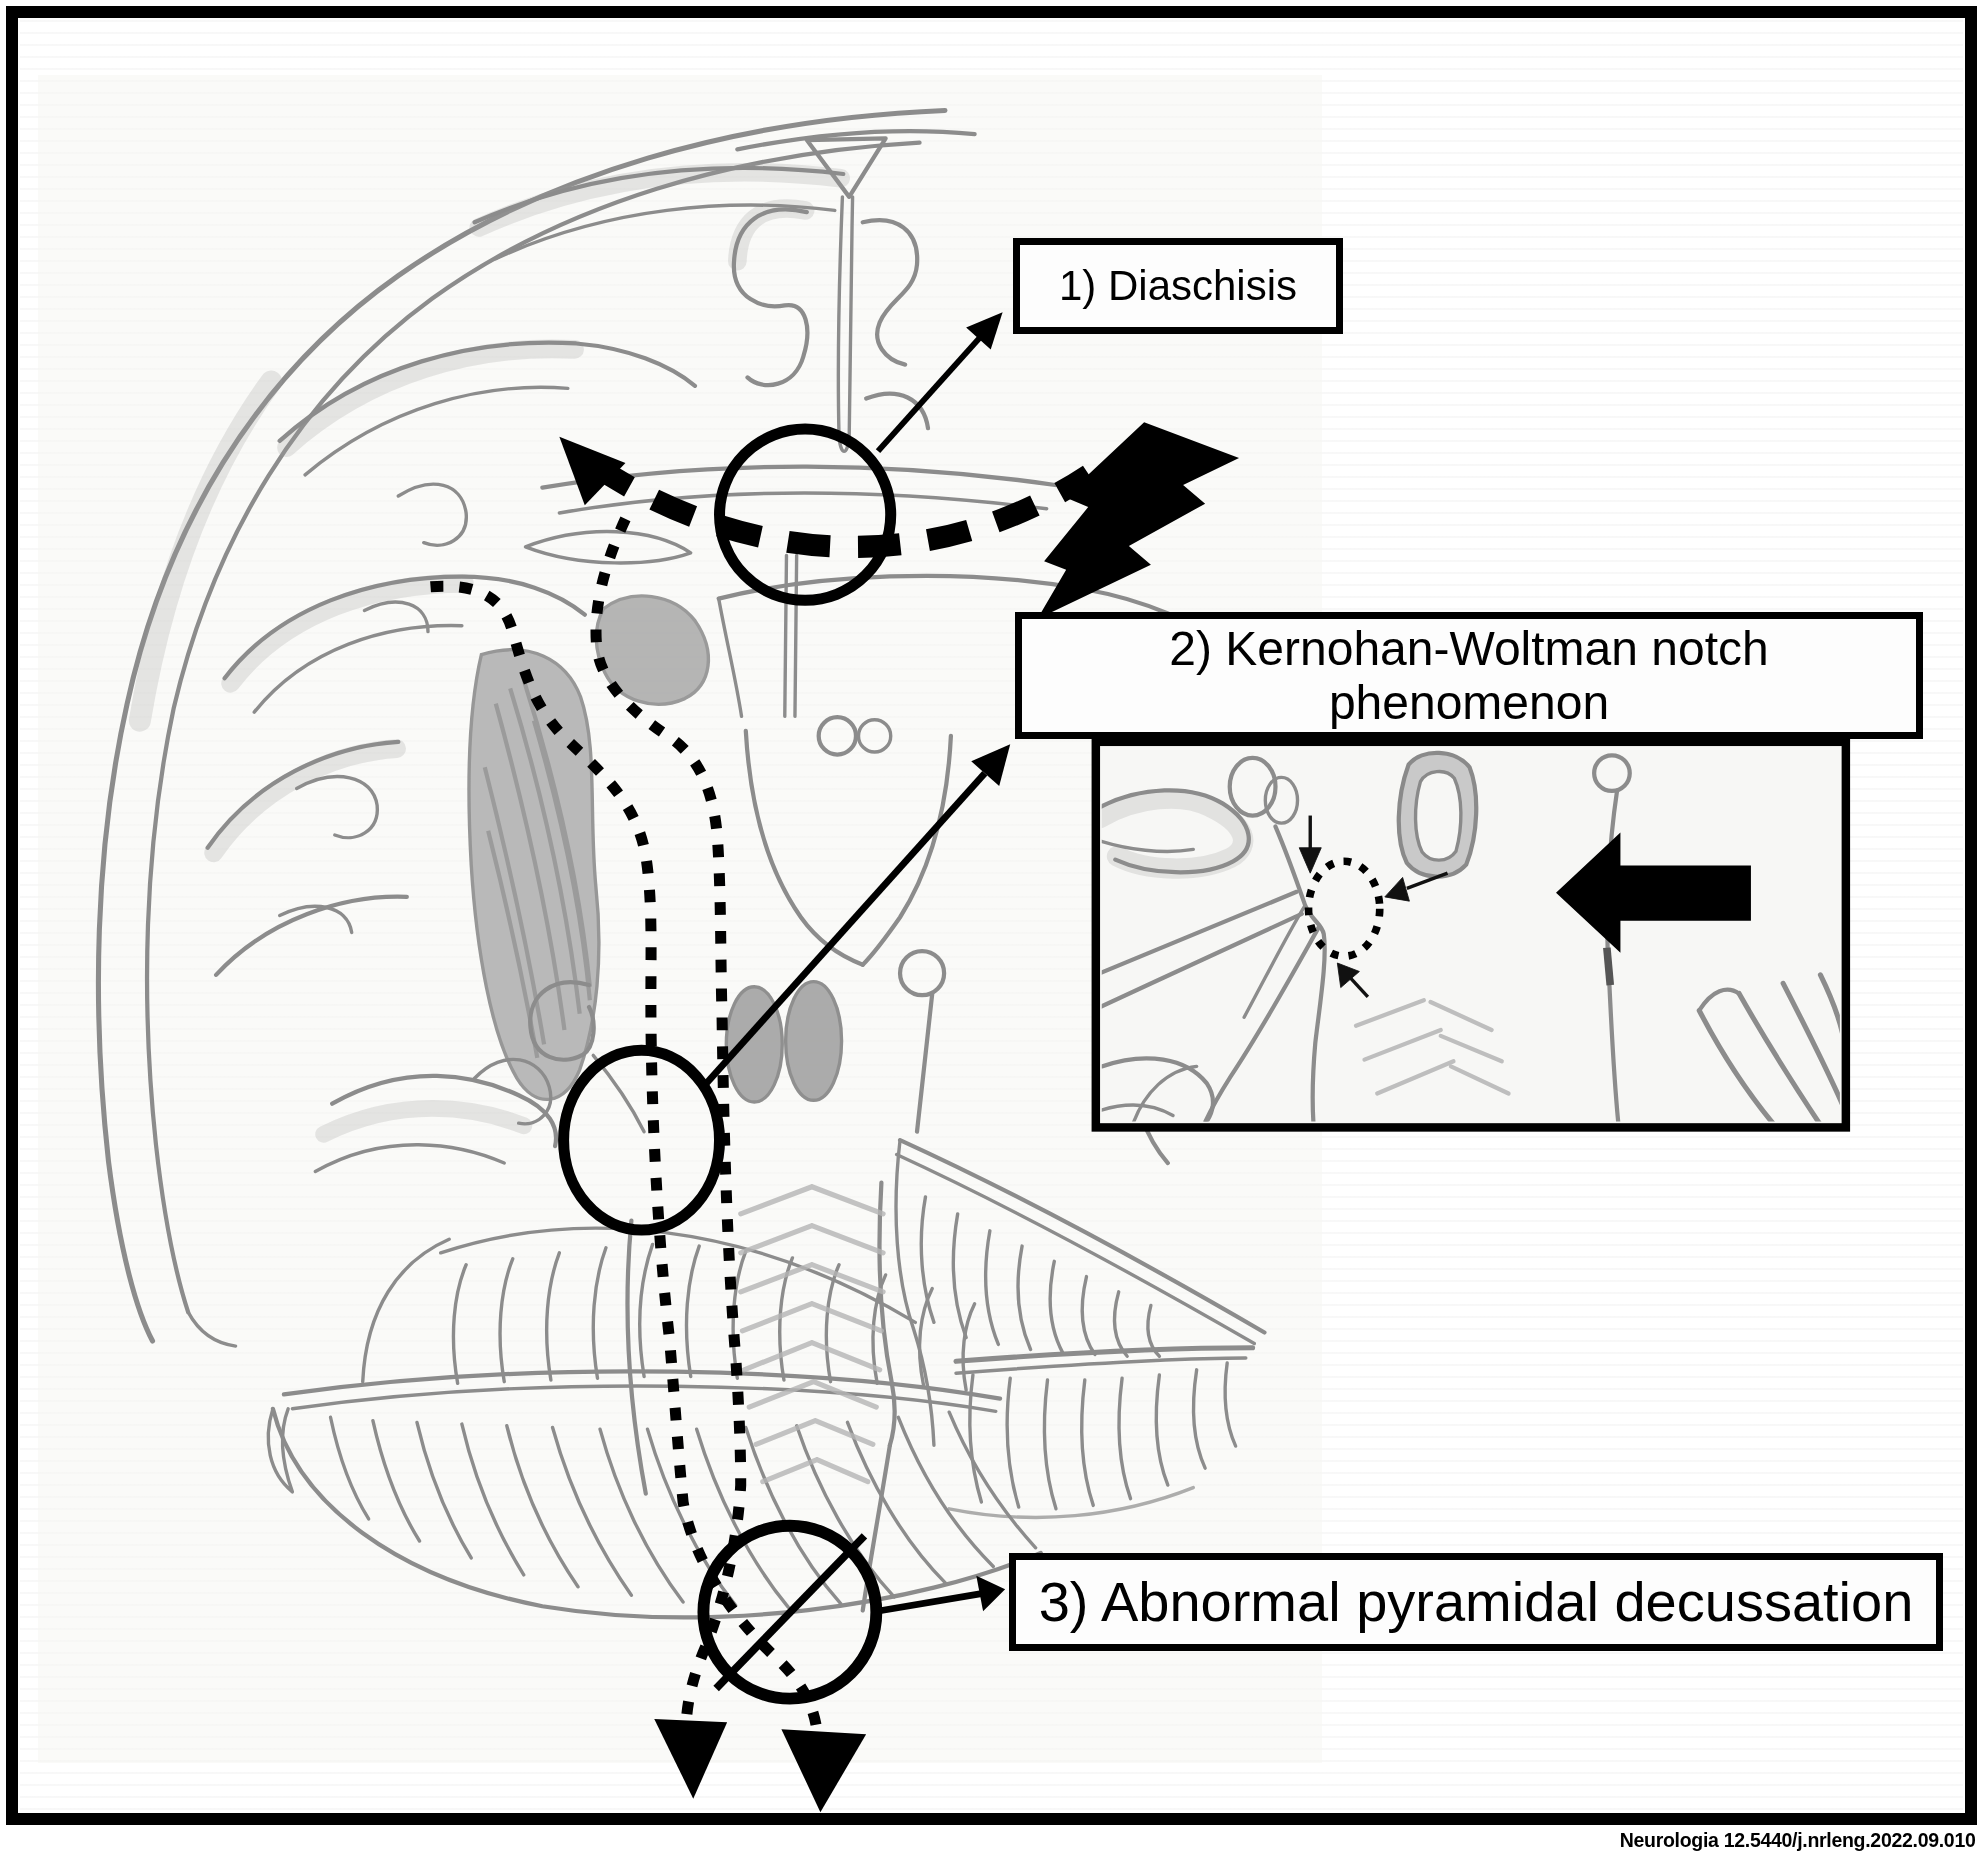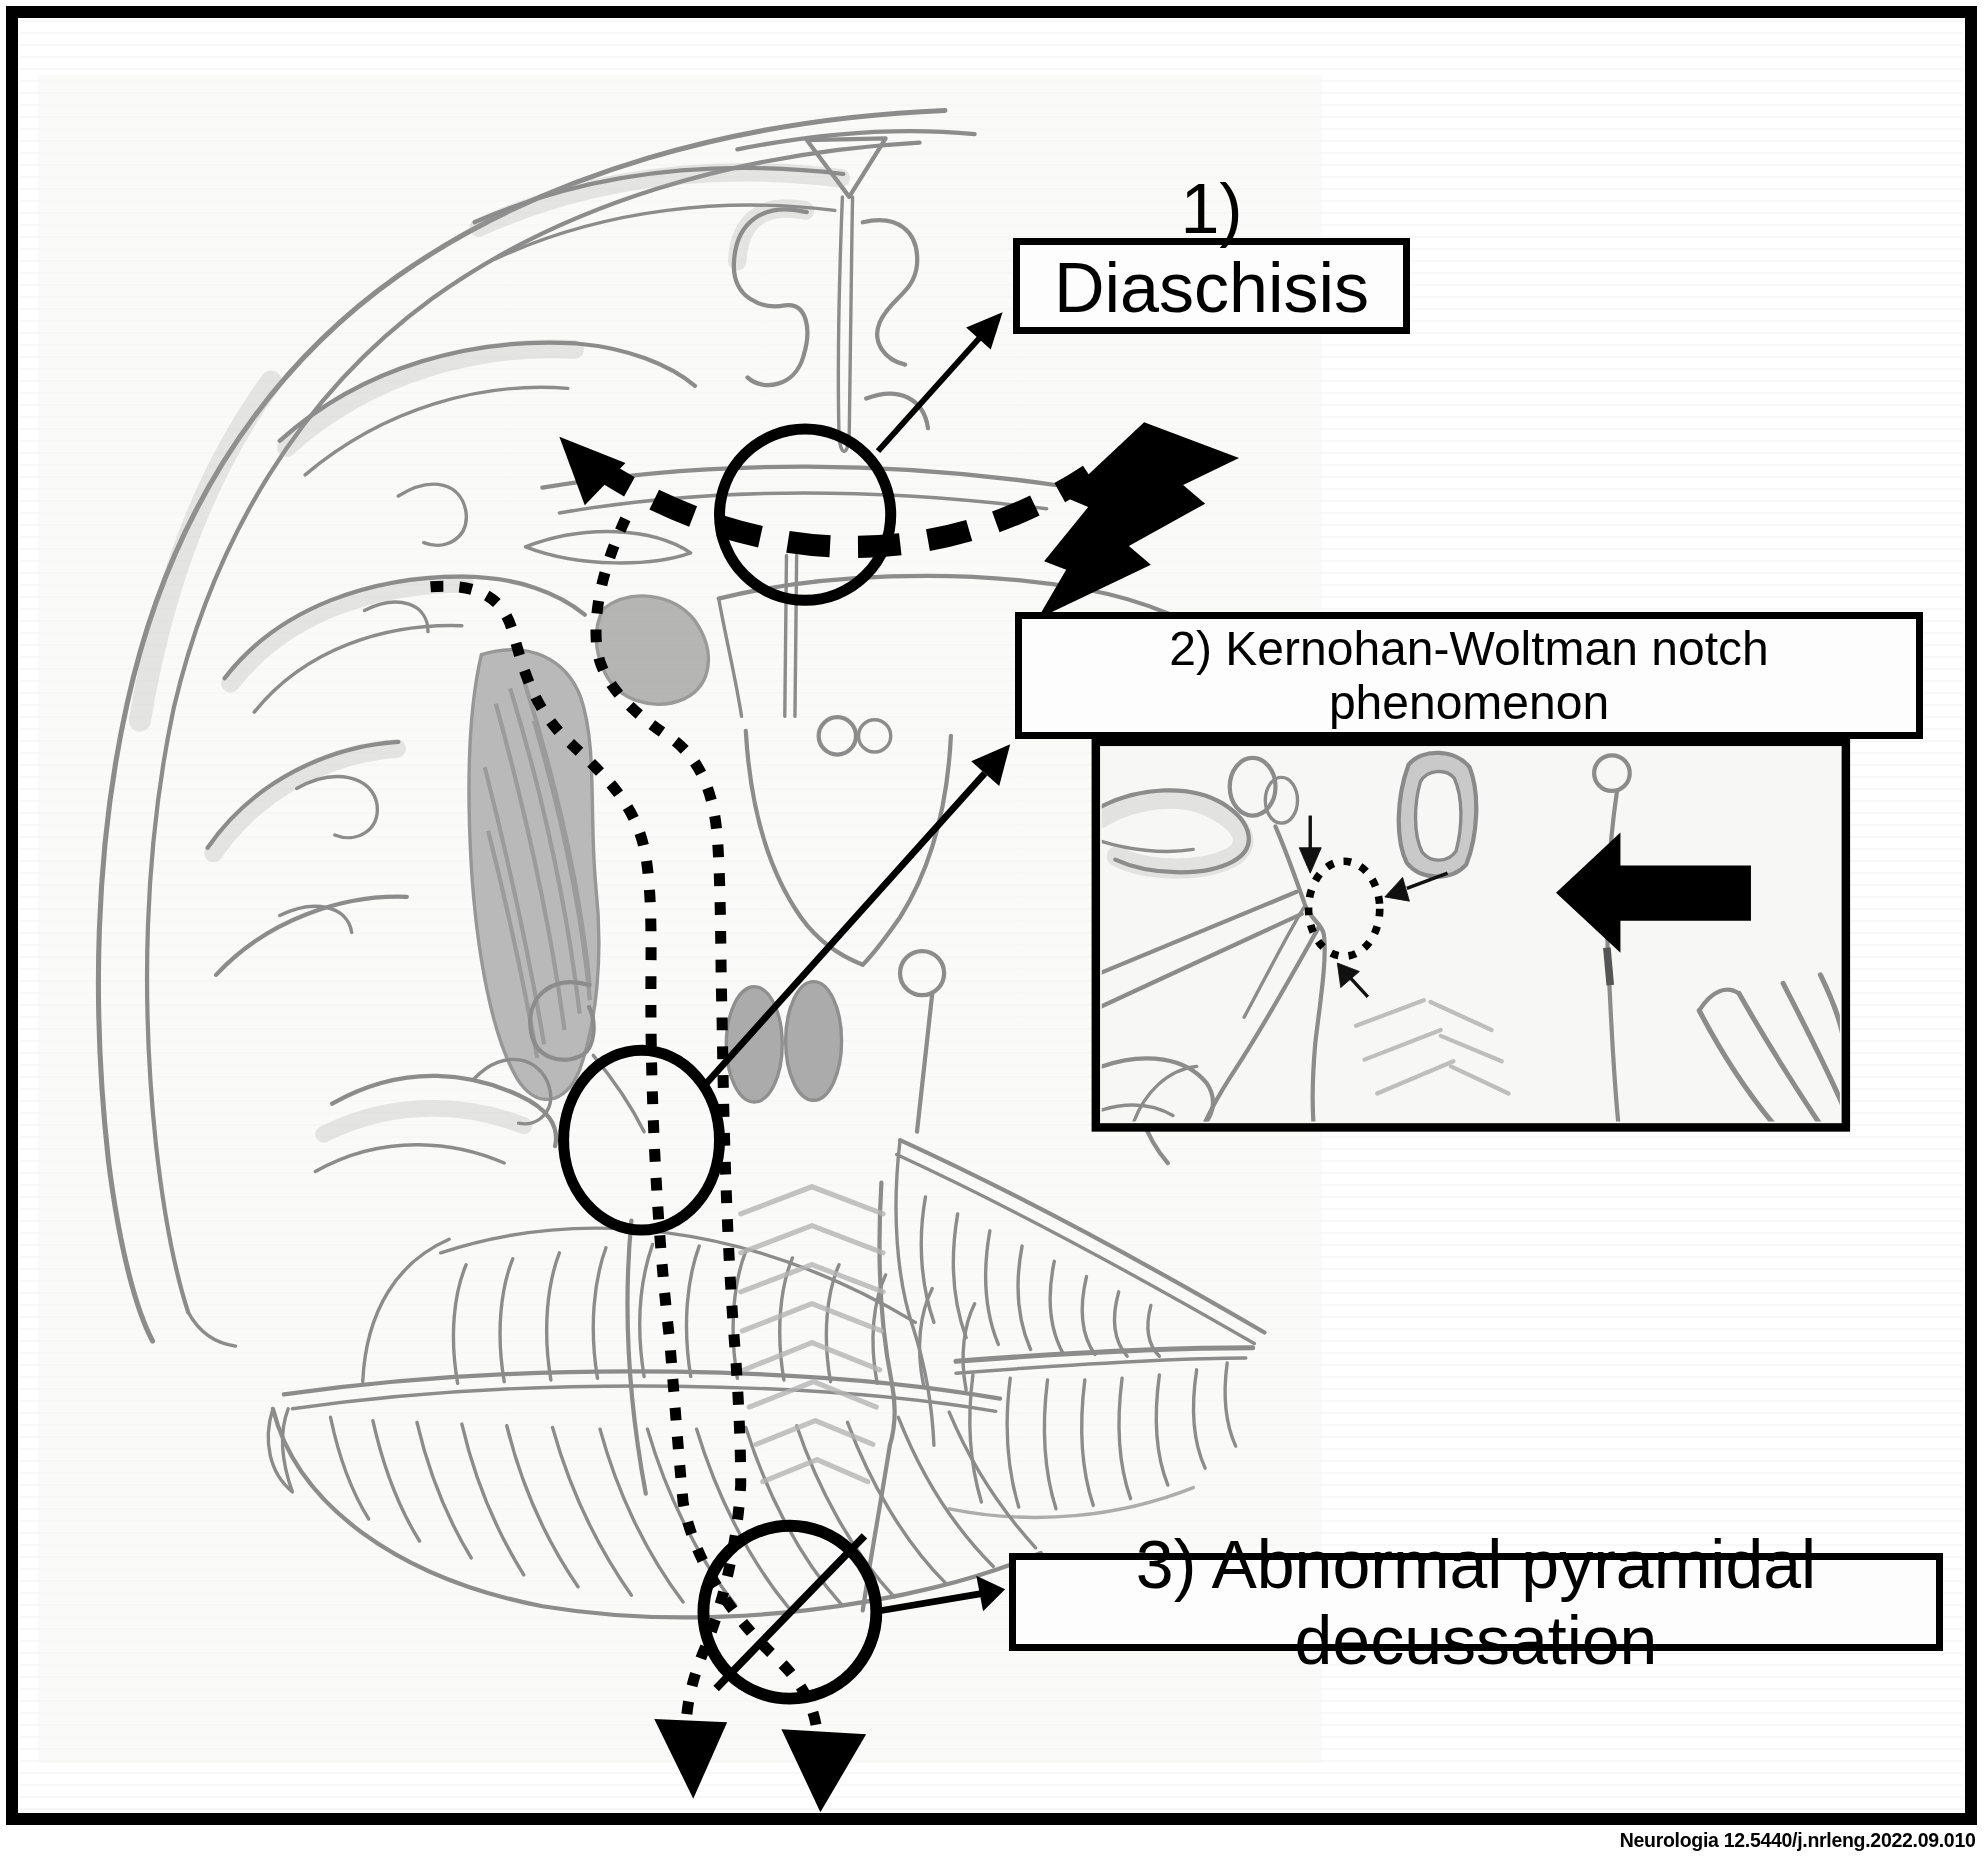--- a/index.html
+++ b/index.html
@@ -6,23 +6,23 @@
   #stage{position:relative;width:1984px;height:1865px;background:#ffffff;overflow:hidden;
          font-family:"Liberation Sans", sans-serif;}
   .frame{position:absolute;left:6px;top:6px;width:1971px;height:1819px;border:12.7px solid #000;box-sizing:border-box;}
   .paper{position:absolute;left:20.3px;top:20.3px;width:1943px;height:1790px;
          background:repeating-linear-gradient(180deg, rgba(185,185,185,0.10) 0 1.7px, rgba(255,255,255,0) 1.7px 12px);}
   .paper-tint{position:absolute;left:38px;top:75px;width:1284px;height:1688px;background:#f5f5f2;opacity:.55;}
   svg{position:absolute;left:0;top:0;}
   .label-box{position:absolute;background:#fdfdfd;border:7.6px solid #000;box-sizing:border-box;
              display:flex;flex-direction:column;align-items:center;justify-content:center;
              color:#000;text-align:center;line-height:1.12;}
-  #box1{left:1013px;top:238px;width:397px;height:96px;font-size:70px;justify-content:flex-end;}
+  #box1{left:1013px;top:238px;width:330px;height:96px;font-size:42px;}
   #box2{left:1015px;top:612px;width:908px;height:127px;font-size:48px;}
-  #box3{left:1009px;top:1553px;width:934px;height:98px;font-size:68px;}
+  #box3{left:1009px;top:1553px;width:934px;height:98px;font-size:56px;}
   .citation{position:absolute;top:1829px;right:8.5px;font-size:19.5px;font-weight:bold;letter-spacing:-0.3px;color:#000;}
   .pencil{stroke:#8c8c8c;fill:none;stroke-linecap:round;stroke-linejoin:round;}
   .pencil-light{stroke:#b5b5b5;fill:none;stroke-linecap:round;}
   .shade{stroke:#a0a0a0;fill:none;stroke-linecap:round;opacity:.24;}
   .ink{stroke:#000;fill:none;}
 </style>
 </head>
 <body>
 
 <div id="stage">

